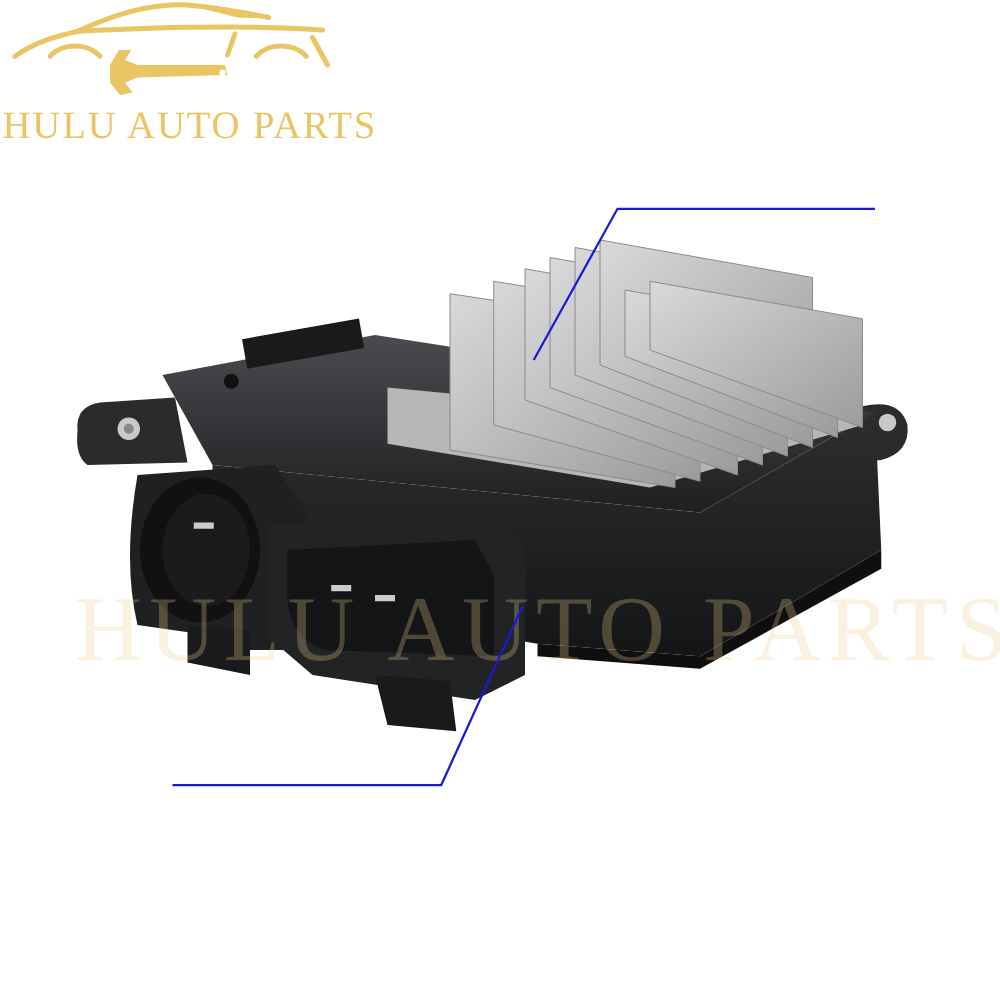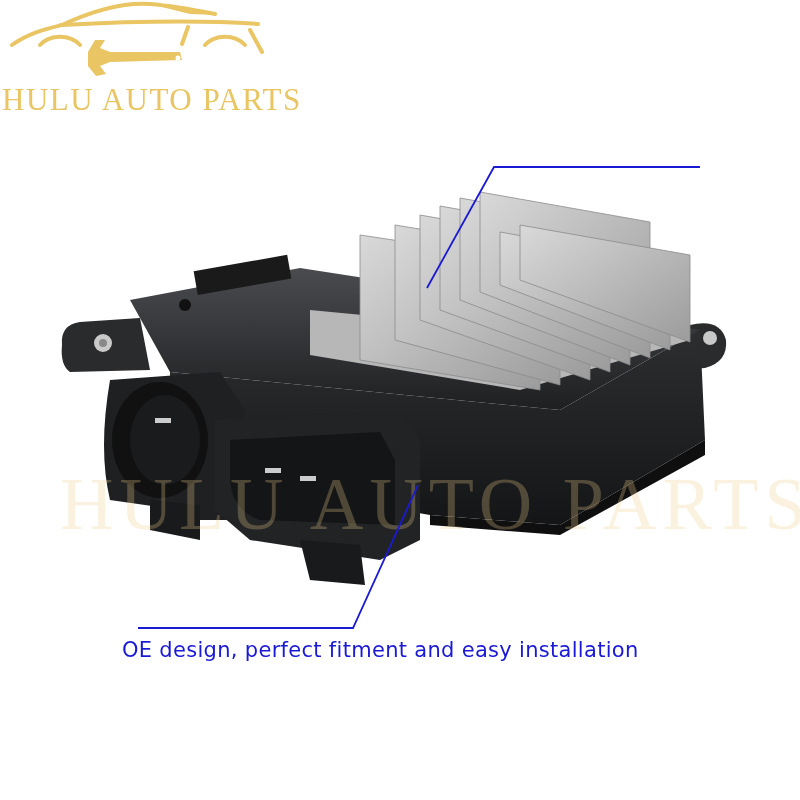--- a/index.html
+++ b/index.html
@@ -89,14 +89,13 @@
     <path d="M430 515 L560 525 L705 440 L705 455 L560 535 L430 525 Z" fill="#0f0f10"></path>
   </svg>
 
   <div class="watermark">HULU AUTO PARTS</div>
 
   <svg class="lines" viewBox="0 0 800 800">
     <polyline points="700,167 494,167 427,288" fill="none" stroke="#1a1ad6" stroke-width="1.8"></polyline>
     <polyline points="418,485 353,628 138,628" fill="none" stroke="#1a1ad6" stroke-width="1.8"></polyline>
   </svg>
 
-  <div class="callout bottom">OE design, perfect fitment and easy installation</div>
 </div>
 
 </body></html>

